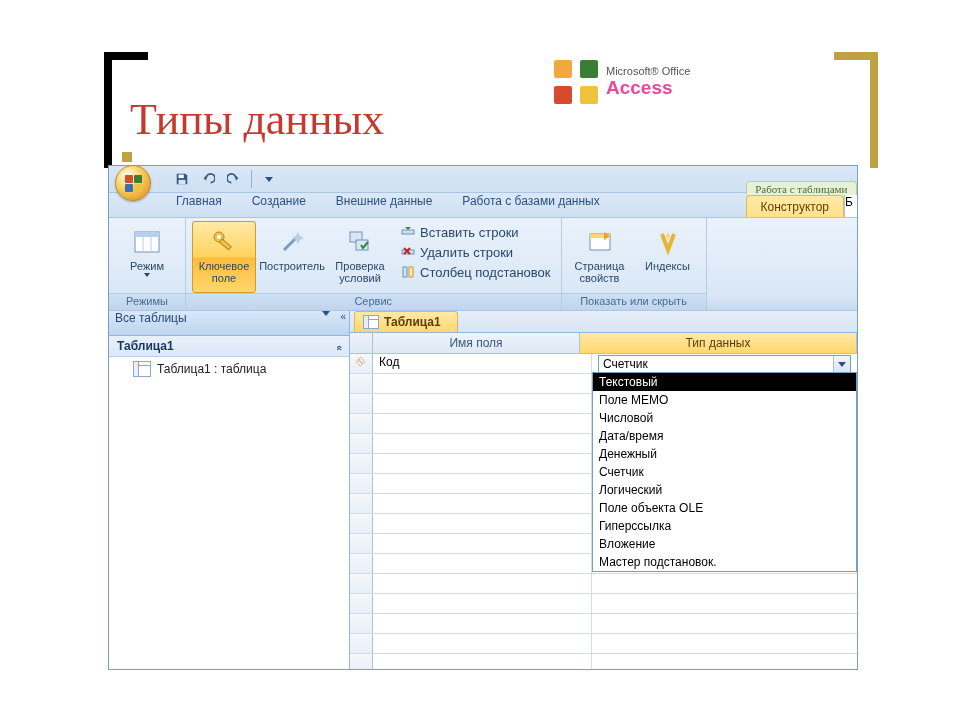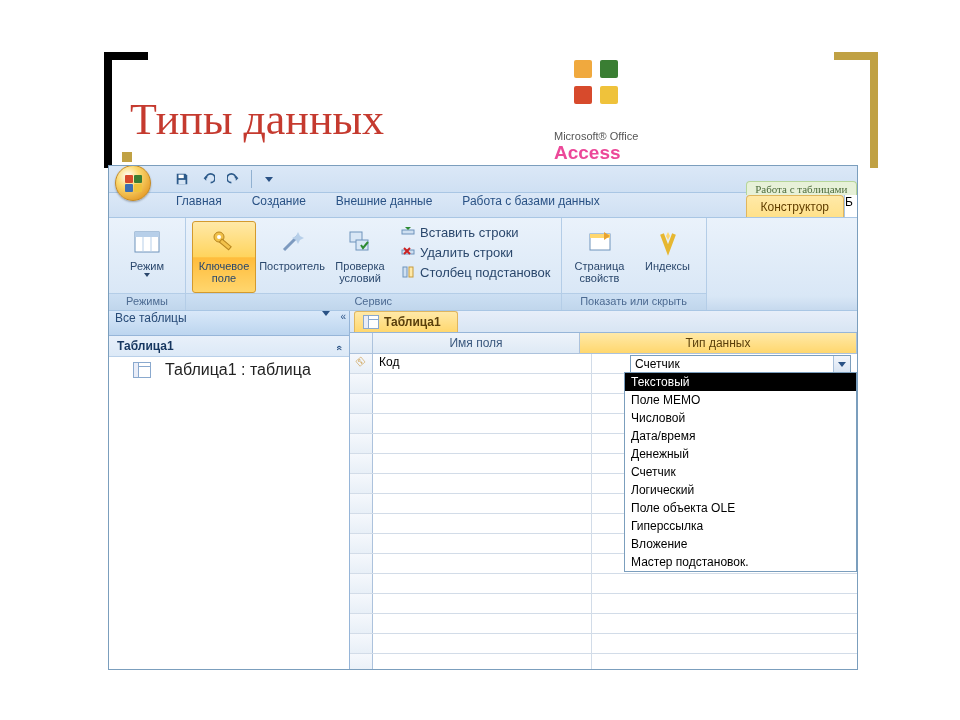--- a/index.html
+++ b/index.html
@@ -24,21 +24,21 @@
     top: 94px; left: 130px;
     font-size: 44px;
     color: #c53a2f;
     font-family: Georgia, serif;
   }
   .sq { position:absolute; top:152px; left:122px; width:10px; height:10px; background:#c0a144; }
 
   
   .badge {
     position: absolute; top: 60px; left: 554px;
-    display: flex; align-items: center; gap: 26px; flex-direction: column;
+    display: flex; align-items: center; gap: 8px;
   }
   .badge-logo { width: 44px; height: 44px; position: relative; }
   .bl-sq { position:absolute; width:18px; height:18px; border-radius:2px; }
   .bl-1 { top:0; left:0;  background:#f0a93e; }
   .bl-2 { top:0; right:0; background:#3a7e33; }
   .bl-3 { bottom:0; left:0; background:#d74a2c; }
   .bl-4 { bottom:0; right:0; background:#efc23b; }
   .badge-text .line1 { font-size:11px; color:#555; }
   .badge-text .line2 { font-size:19px; font-weight:bold; color:#ec4899; letter-spacing:0; }
 
@@ -185,23 +185,23 @@
   .nav-header .sp { flex:1; }
   .nav-group {
     background: linear-gradient(#e8f0fa,#dce9f7);
     border-bottom:1px solid #b9d0e9;
     padding:3px 8px;
     color:#16365f; font-weight:bold; font-size:12px;
     display:flex; align-items:center;
   }
   .nav-group .sp { flex:1; }
   .nav-item {
-    display:flex; align-items:center; gap:14px;
+    display:flex; align-items:center; gap:6px;
     padding:4px 8px 4px 24px;
-    font-size:16px; color:#222;
+    font-size:12px; color:#222;
   }
   .tbl-ic {
     width:16px; height:14px; background:#fff; border:1px solid #8aa9ce; position:relative;
   }
   .tbl-ic::before {
     content:''; position:absolute; left:0; right:0; top:3px;
     border-top:1px solid #8aa9ce;
   }
   .tbl-ic::after {
     content:''; position:absolute; top:0; bottom:0; left:0; width:4px;
@@ -244,21 +244,21 @@
   }
   .grow .rs {
     width:22px; text-align:center; border-right:1px solid #acc2dc;
     background:linear-gradient(#f5f8fc,#e8eff7);
   }
   .grow .cn {
     width:206px; padding:1px 6px; border-right:1px solid #d2dce8;
     font-size:12px;
   }
   .grow .ct {
-    flex:1; padding:1px 6px; font-size:12px; position:relative;margin-left:32px;
+    flex:1; padding:1px 6px; font-size:12px; position:relative;
   }
   .ct-select {
     border:1px solid #7b9ebd; display:flex; align-items:center; height:16px; margin-top:0;
   }
   .ct-select span { flex:1; padding:0 4px; }
   .ct-select .dd {
     width:16px; height:100%; background:linear-gradient(#f3f6fb,#d9e4f2);
     border-left:1px solid #a9c0da; display:flex; align-items:center; justify-content:center;
   }
   .dropdown-list {

